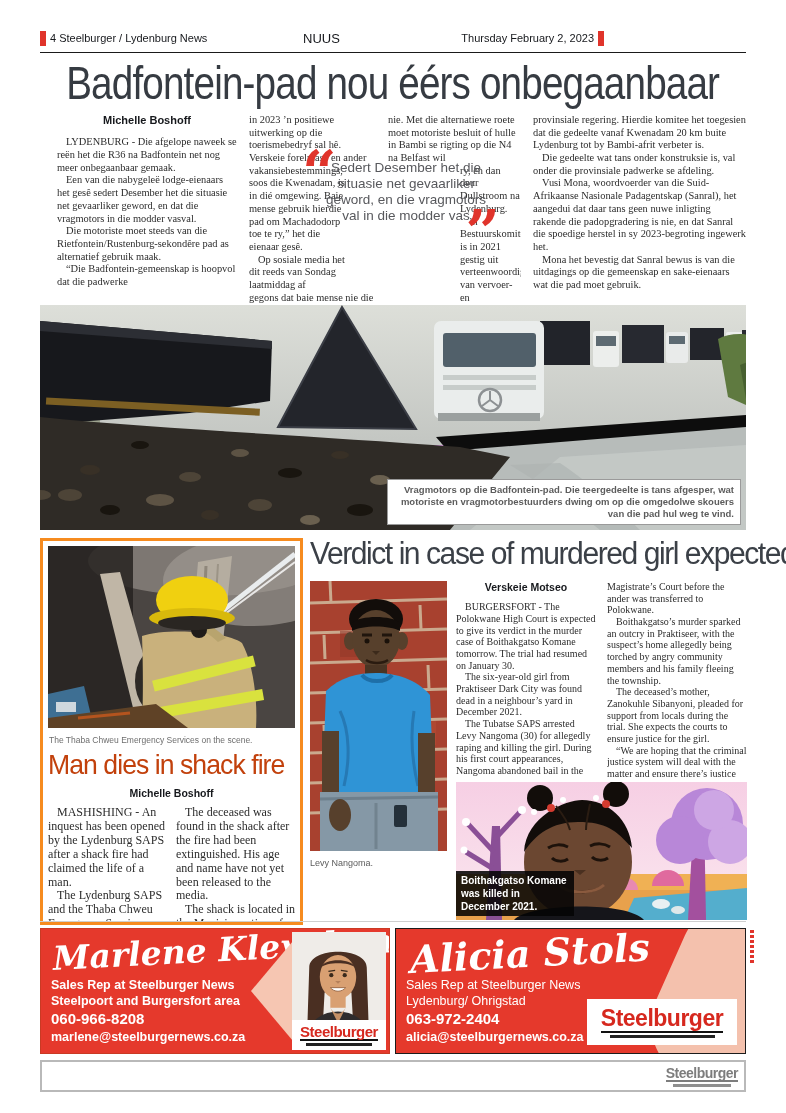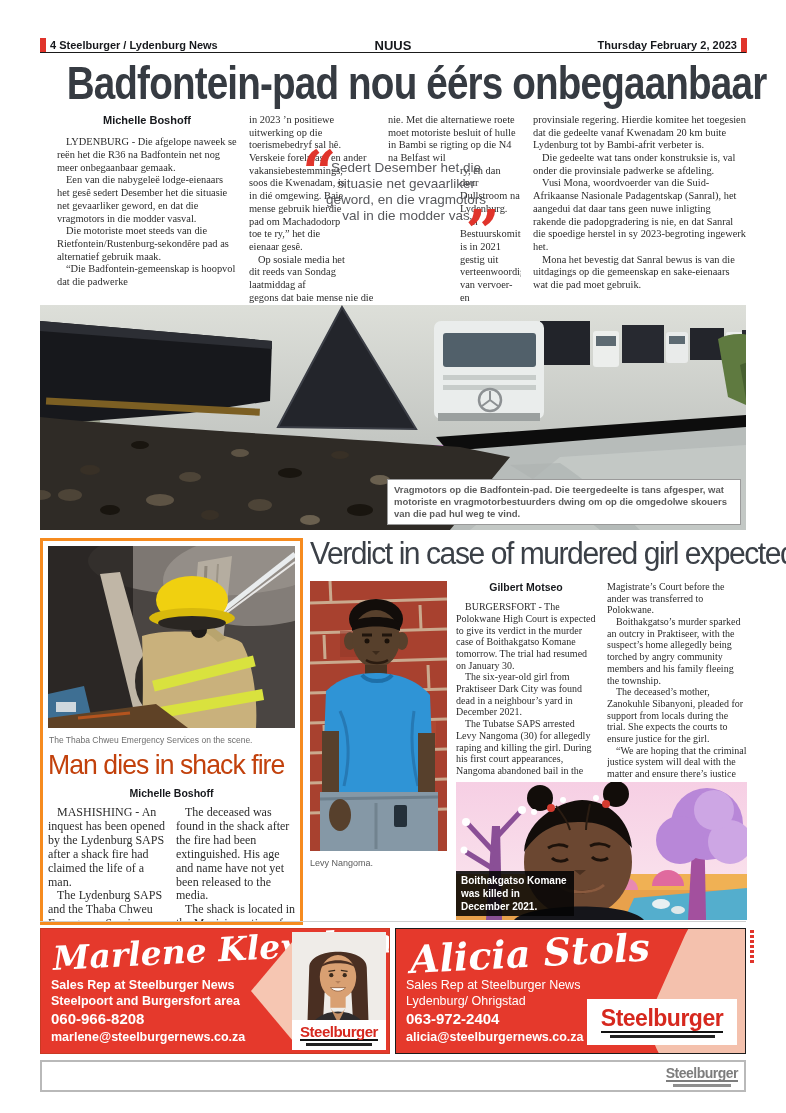--- a/index.html
+++ b/index.html
@@ -1,49 +1,49 @@
 <!DOCTYPE html>
 <html><head>
 <meta charset="utf-8">
 <style>
   * { box-sizing: border-box; margin: 0; padding: 0; }
   html,body { background:#ffffff; }
   body { font-family:"Liberation Serif", serif; color:#2e2e2e; }
   .page { position:relative; width:786px; height:1113px; margin:0 auto; background:#fff; overflow:hidden; }
 
   
-  .hdr { position:absolute; left:40px; top:37px; width:706px; height:18px;
-         font-family:"Liberation Sans", sans-serif; font-weight:bold; font-size:11px; color:#16181c; }
+  .hdr { position:absolute; left:40px; top:30px; width:563px; height:18px;
+         font-family:"Liberation Sans", sans-serif; font-weight:normal; font-size:11px; color:#16181c; }
   .hdr .sq { position:absolute; top:1px; width:6px; height:15px; background:#e0342b; }
   .hdr .sq.l { left:0; } .hdr .sq.r { right:-1px; }
   .hdr .left { position:absolute; left:10px; top:2px; }
   .hdr .mid { position:absolute; left:0; right:0; top:1px; text-align:center; font-size:13px; }
   .hdr .right { position:absolute; right:9px; top:2px; }
   .hdr-rule { position:absolute; left:40px; top:52px; width:706px; height:1px; background:#1a1a1a; }
 
   
   .main-headline { position:absolute; left:0; top:56px; width:786px; text-align:center;
-      font-family:"Liberation Sans", sans-serif; font-weight:bold; font-size:46px; color:#363b42; letter-spacing:-1px; }
+      font-family:"Liberation Sans", sans-serif; font-weight:normal; font-size:46px; color:#363b42; letter-spacing:-1px; }
   .main-headline span { display:inline-block; transform:scaleX(.84); transform-origin:center; white-space:nowrap; }
 
   .lead-cols { position:absolute; left:57px; top:114px; width:689px; height:190px; display:flex; gap:12px; font-size:10.4px; line-height:1.22; color:#2c2c2c; }
   .lead-cols .col { overflow:hidden; }
   .c1 { width:180px; } .c2 { width:127px; } .c3 { width:133px; } .c4 { width:213px; }
   .byline { font-family:"Liberation Sans", sans-serif; font-weight:bold; font-size:11px; text-align:center; color:#16181c; margin-bottom:9px; }
   .cols p, .seg p { margin:0; text-indent:9px; }
   .seg.cont p:first-child, p.noind { text-indent:0; }
   .c2 .b { padding-right:28px; } .c3 .b { padding-left:72px; }
 
   .pullquote { position:absolute; left:269px; top:46px; width:160px; font-family:"Liberation Sans", sans-serif;
       font-size:13.5px; line-height:1.18; color:#57585c; text-align:center; }
   .qmark { position:absolute; font-family:"DejaVu Serif", serif; font-size:60px; line-height:.6; color:#e0342b; font-weight:bold; }
   .qmark.open { left:-24px; top:-6px; } .qmark.close { right:-14px; bottom:-26px; }
 
   
-  .photo-main { position:absolute; left:40px; top:305px; width:706px; height:225px; background:#f0abfc; }
+  .photo-main { position:absolute; left:40px; top:305px; width:706px; height:225px; background:#f0abfc;text-align:right; }
   .photo-main svg { display:block; }
   .photo-main .cap { position:absolute; right:5px; bottom:5px; width:354px; background:#fff; border:1px solid #9a9a9a;
       padding:4px 6px; font-family:"Liberation Sans", sans-serif; font-weight:bold; font-size:9.5px; line-height:1.25; color:#5c5c5c; }
 
   
   .shack { position:absolute; left:40px; top:538px; width:263px; height:387px; border:3px solid #f68b1f; background:#fff; padding:5px; overflow:hidden; }
   .shack .photocap { font-family:"Liberation Sans", sans-serif; font-size:8.5px; color:#6e6e6e; margin:3px 0 4px 1px; }
   .shack h2 { font-family:"Liberation Sans", sans-serif; font-weight:400; font-size:28px; color:#c2410c; letter-spacing:-1px; }
   .shack h2 span { display:inline-block; transform:scaleX(.95); transform-origin:left; white-space:nowrap; }
   .shack .byline { margin:6px 0 7px; font-size:10.5px; }
@@ -329,21 +329,21 @@
           <line x1="10" y1="218" x2="128" y2="216" stroke="#6d7f8c" stroke-width="3"></line>
           <rect x="84" y="224" width="13" height="22" rx="2" fill="#24303a"></rect>
           <ellipse cx="30" cy="234" rx="11" ry="16" fill="#57402c"></ellipse>
           <line x1="66" y1="222" x2="66" y2="268" stroke="#71838f" stroke-width="3"></line>
         </svg>
         <div class="levy-cap">Levy Nangoma.</div>
       </div>
       <div class="verdict-right">
         <div class="verdict-cols cols">
           <div class="col">
-            <div class="byline">Gilbert Motseo</div>
+            <div class="byline">Verskeie Motseo</div>
             <div class="seg">
                 <p>BURGERSFORT - The Polokwane High Court is expected to give its verdict in the murder case of Boithakgatso Komane tomorrow. The trial had resumed on January 30.</p>
                 <p>The six-year-old girl from Praktiseer Dark City was found dead in a neighbour’s yard in December 2021.</p>
                 <p>The Tubatse SAPS arrested Levy Nangoma (30) for allegedly raping and killing the girl. During his first court appearances, Nangoma abandoned bail in the Praktiseer</p>
               </div>
           </div>
           <div class="col">
             <div class="seg cont">
                 <p>Magistrate’s Court before the ander was transferred to Polokwane.</p>
                 <p>Boithakgatso’s murder sparked an outcry in Praktiseer, with the suspect’s home allegedly being torched by angry community members and his family fleeing the township.</p>

